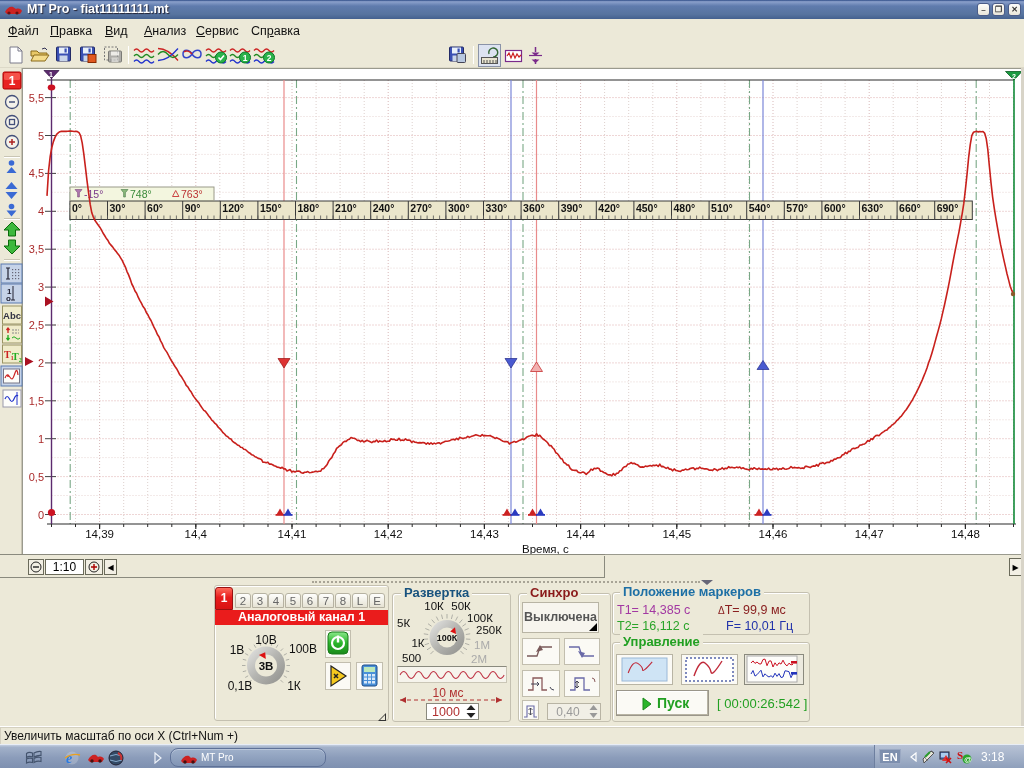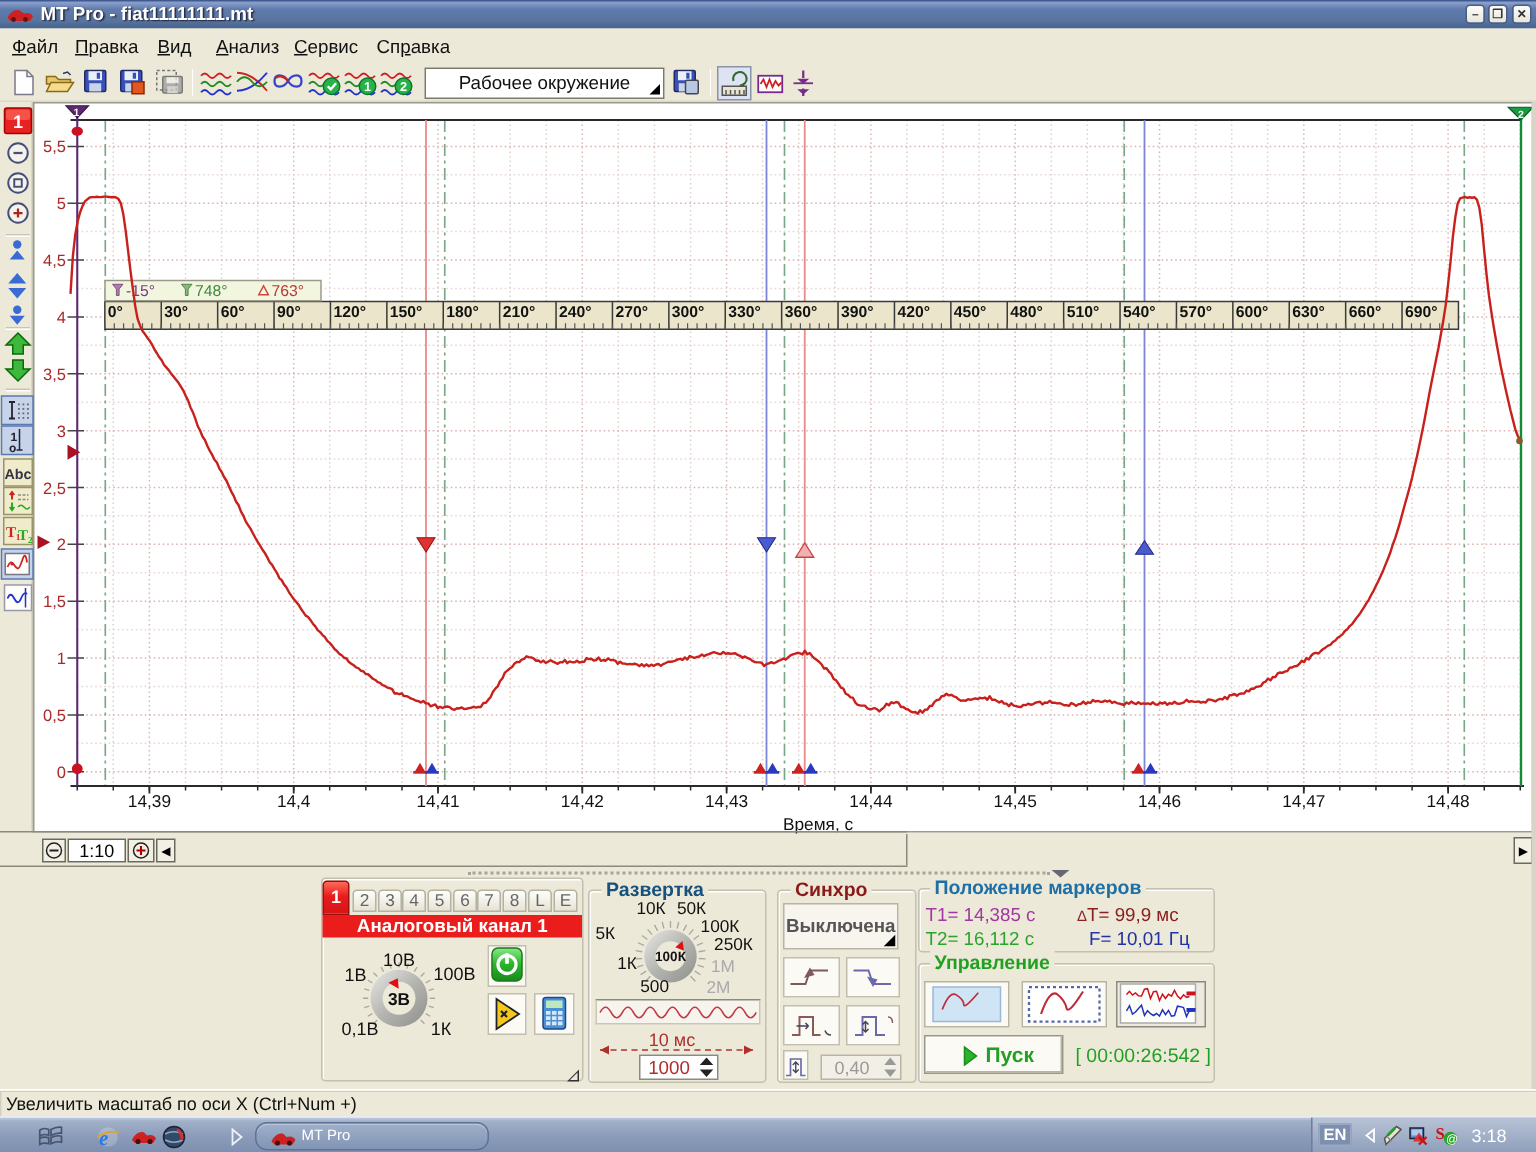--- a/index.html
+++ b/index.html
@@ -162,21 +162,20 @@
         <path d="M2 8l2-3 2 5 2-5 2 5 2-4 2 3 2-2" fill="none" stroke="#cc2222" stroke-width="1.2"></path>
       </g>
       <g transform="translate(527,5)">
         <path d="M2 8.5h13" stroke="#7a2a8a" stroke-width="1.2"></path>
         <path d="M8.5 0v5M8.5 17v-5" stroke="#7a2a8a" stroke-width="1.5"></path>
         <path d="M4.5 5.5h8l-4 3.5z" fill="#7a2a8a"></path>
         <path d="M4.5 11.5h8l-4-3.5z" fill="#7a2a8a" transform="translate(0,1) scale(1,-1) translate(0,-23)"></path>
       </g>
     </svg>
  <div class="tsep" style="left:128px"></div>
- <div id="drop">Рабочее окружение</div>
  <div class="tsep" style="left:473px"></div>
  <div class="pressedbtn"></div>
 </div>
 
 <div class="abs" id="widget"></div>
 <div class="abs" id="lstrip"></div>
 <svg width="24" height="500" style="position:absolute;left:0;top:68px">
     <rect x="3" y="4" width="18" height="17" rx="1.5" fill="#e82222" stroke="#a80000"></rect>
     <rect x="4" y="5" width="16" height="7" rx="1.5" fill="#ff7a6a" opacity="0.55"></rect>
     <text x="12" y="17" text-anchor="middle" font-family="Liberation Sans" font-size="12" font-weight="bold" fill="#fff">1</text>
@@ -469,21 +468,21 @@
     </svg>
     <div class="grp" style="left:392px;top:14px;width:119px;height:129px"></div>
     <div class="grplbl" style="left:401px;top:6px;color:#17527e">Развертка</div>
     <div class="klbl" style="left:412px;top:21px;width:44px;text-align:center;font-size:11.5px;color:#111">10К</div>
     <div class="klbl" style="left:439px;top:21px;width:44px;text-align:center;font-size:11.5px;color:#111">50К</div>
     <div class="klbl" style="left:458px;top:33px;width:44px;text-align:center;font-size:11.5px;color:#111">100К</div>
     <div class="klbl" style="left:397px;top:38px;width:44px;text-align:left;font-size:11.5px;color:#111">5К</div>
     <div class="klbl" style="left:467px;top:45px;width:44px;text-align:center;font-size:11.5px;color:#111">250К</div>
     <div class="klbl" style="left:396px;top:58px;width:44px;text-align:center;font-size:11.5px;color:#111">1К</div>
     <div class="klbl" style="left:460px;top:60px;width:44px;text-align:center;font-size:11.5px;color:#aaa">1М</div>
-    <div class="klbl" style="left:402px;top:73px;width:44px;text-align:right;font-size:11.5px;color:#111">500</div>
+    <div class="klbl" style="left:402px;top:73px;width:44px;text-align:left;font-size:11.5px;color:#111">500</div>
     <div class="klbl" style="left:457px;top:74px;width:44px;text-align:center;font-size:11.5px;color:#aaa">2М</div>
     <div style="position:absolute;left:397px;top:87px;width:110px;height:17px;background:#f6f4ec;border:1px solid #cac6b6;border-top-color:#8a8a7e">
 <svg width="108" height="15">
         <path d="M0 6 q4 -7 8 0t8 0 q4 -7 8 0t8 0 q4 -7 8 0t8 0 q4 -7 8 0t8 0 q4 -7 8 0t8 0 q4 -7 8 0t8 0 q4 -7 8 0t8 0" fill="none" stroke="#c03a4a" stroke-width="1.1" transform="translate(2,2) scale(0.93,1)"></path>
       </svg></div>
     <div style="position:absolute;left:420px;top:107px;width:56px;text-align:center;font-size:12px;color:#b03030">10 мс</div>
     <svg width="110" height="8" style="position:absolute;left:398px;top:117px">
       <path d="M2 4h102" stroke="#b03030" stroke-dasharray="4,3"></path>
       <path d="M8 1L2 4l6 3zM98 1l6 3-6 3z" fill="#b03030"></path>
     </svg>

